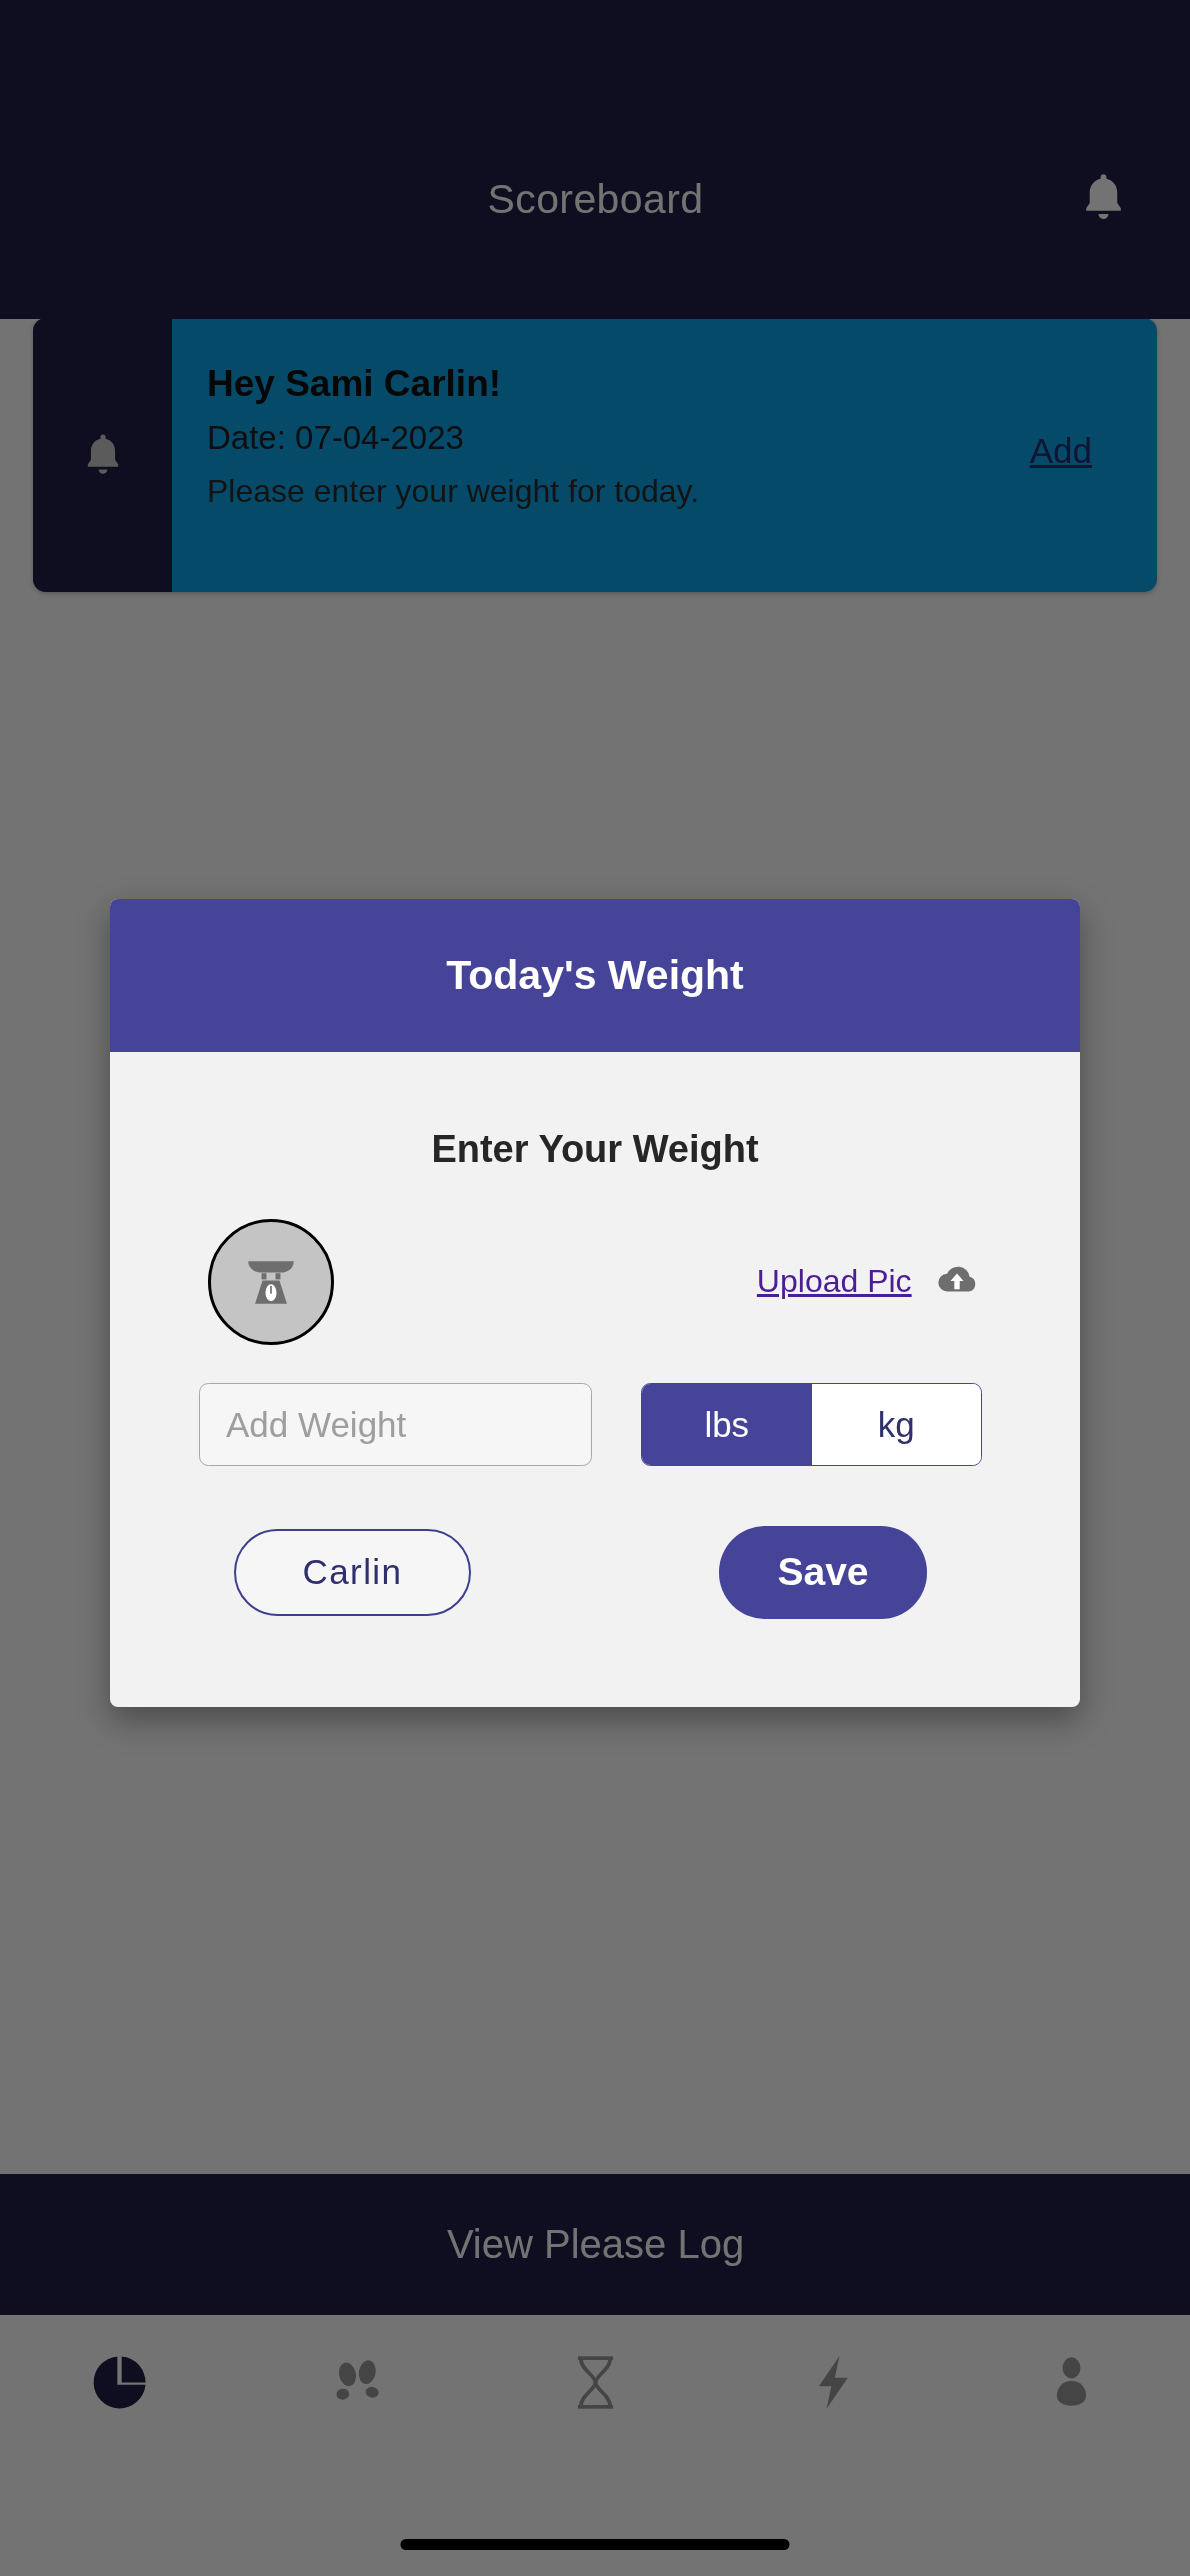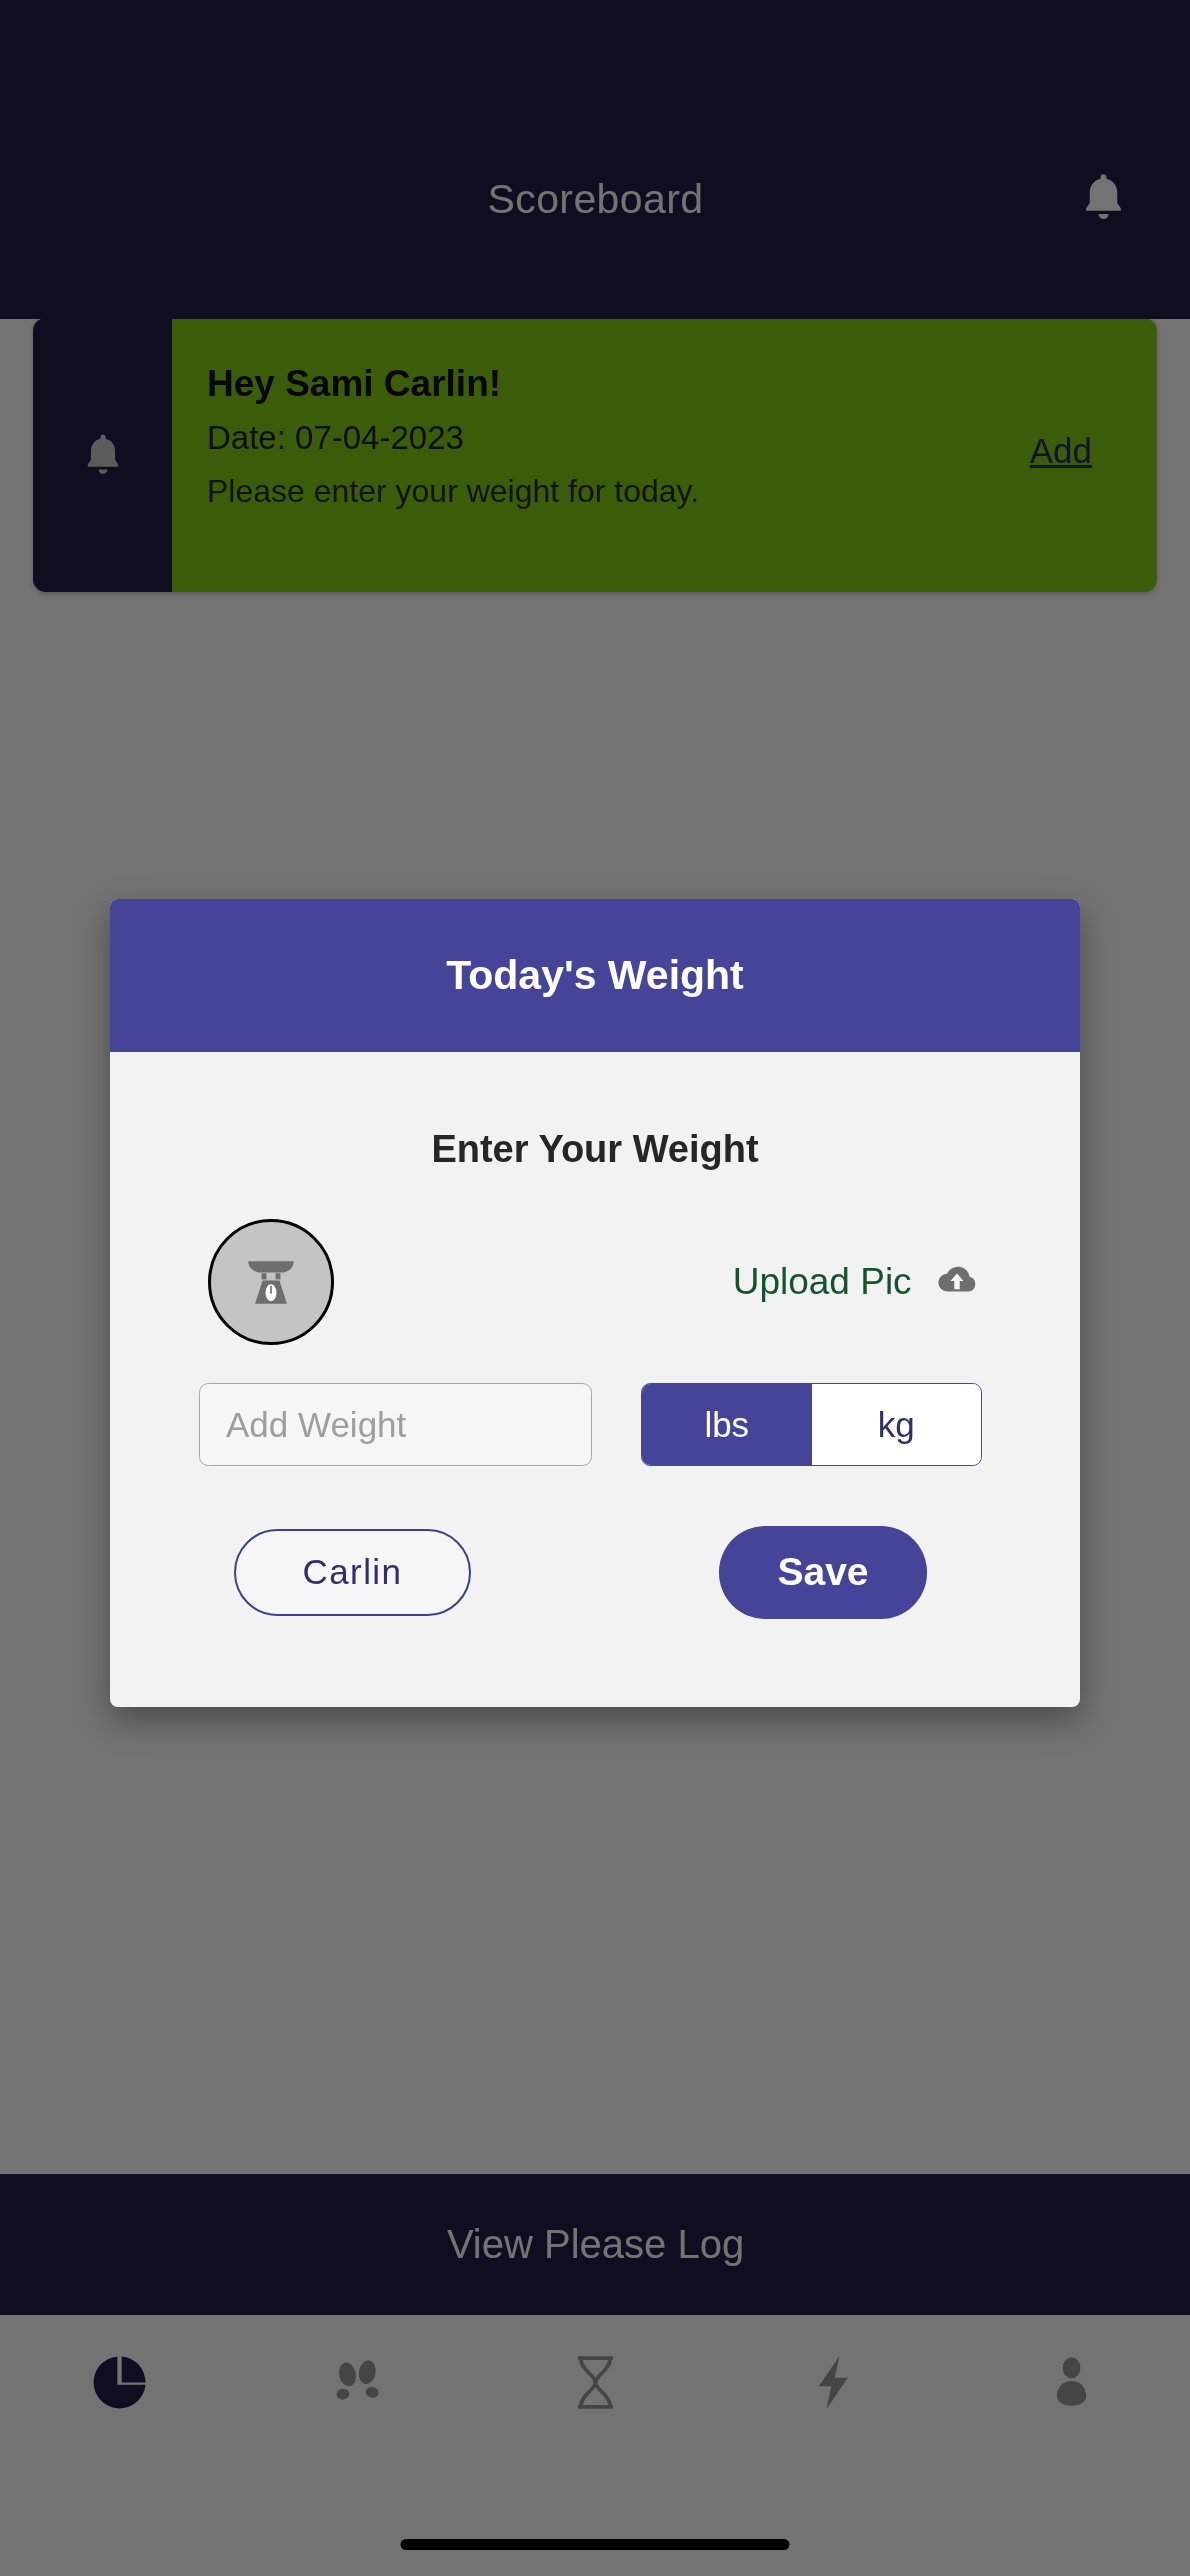--- a/index.html
+++ b/index.html
@@ -62,21 +62,21 @@
     background: #ffffff;
   }
 
   
   #notify-card {
     position: absolute;
     left: 33px;
     top: 33px;
     width: 1124px;
     height: 274px;
-    background: #84cc16;
+    background: #0ea5e9;
     border-radius: 13px;
     box-shadow: 0 1.9px 5.6px rgba(0,0,0,0.22);
     overflow: hidden;
     display: flex;
   }
   #notify-card .strip {
     width: 139px;
     height: 100%;
     background: #211f47;
     display: flex;
@@ -234,23 +234,24 @@
   #scale-avatar svg { width: 78px; height: 78px; }
   #upload-pic {
     margin-left: auto;
     margin-right: 41px;
     display: flex;
     align-items: center;
     gap: 20.4px;
     cursor: pointer;
   }
   #upload-pic .label {
-    font-size: 37px;
-    color: #14532d;
-    font-weight: 400;
+    font-size: 32px;
+    color: #4c1d95;
+    font-weight: 400;
+    text-decoration: underline;
   }
   #upload-pic svg { width: 50px; height: 46px; }
 
   
   #input-row {
     display: flex;
     align-items: center;
     margin-top: 32px;
     height: 83px;
   }

